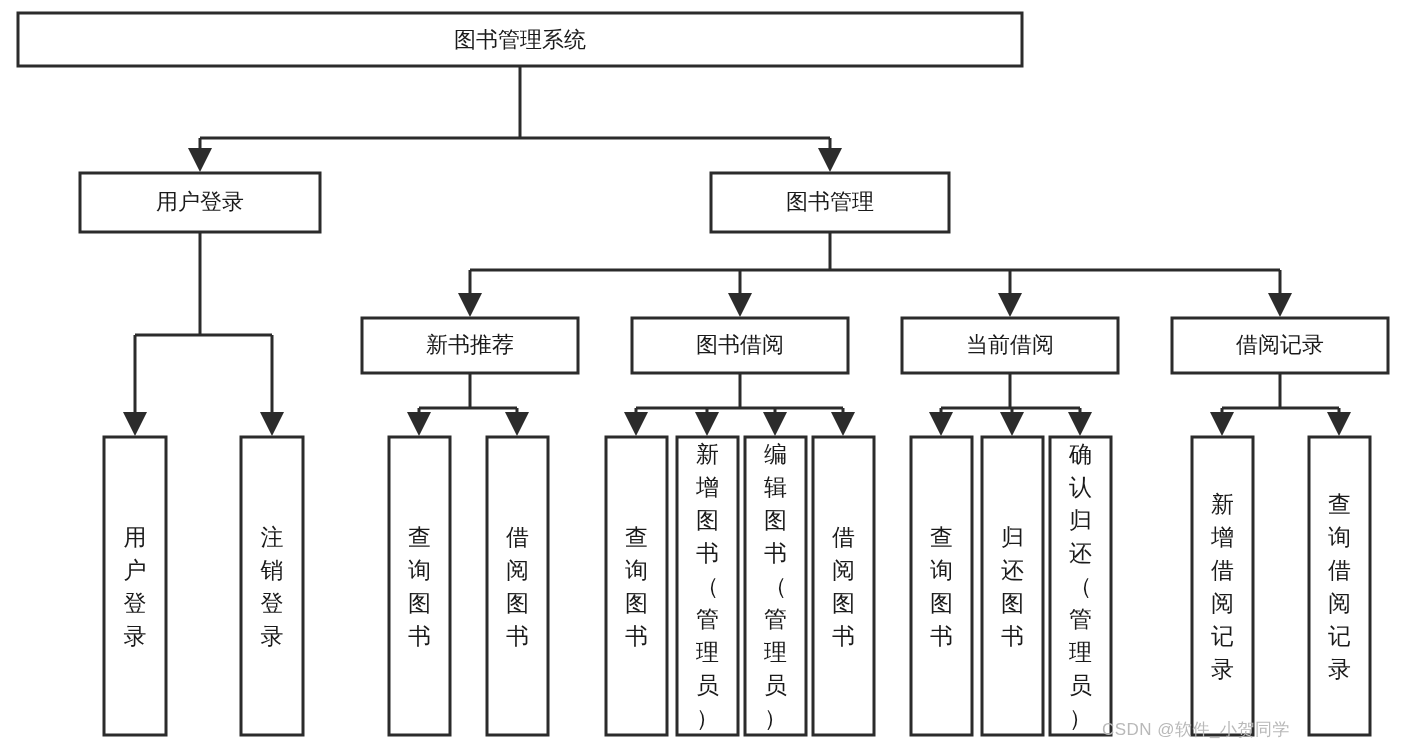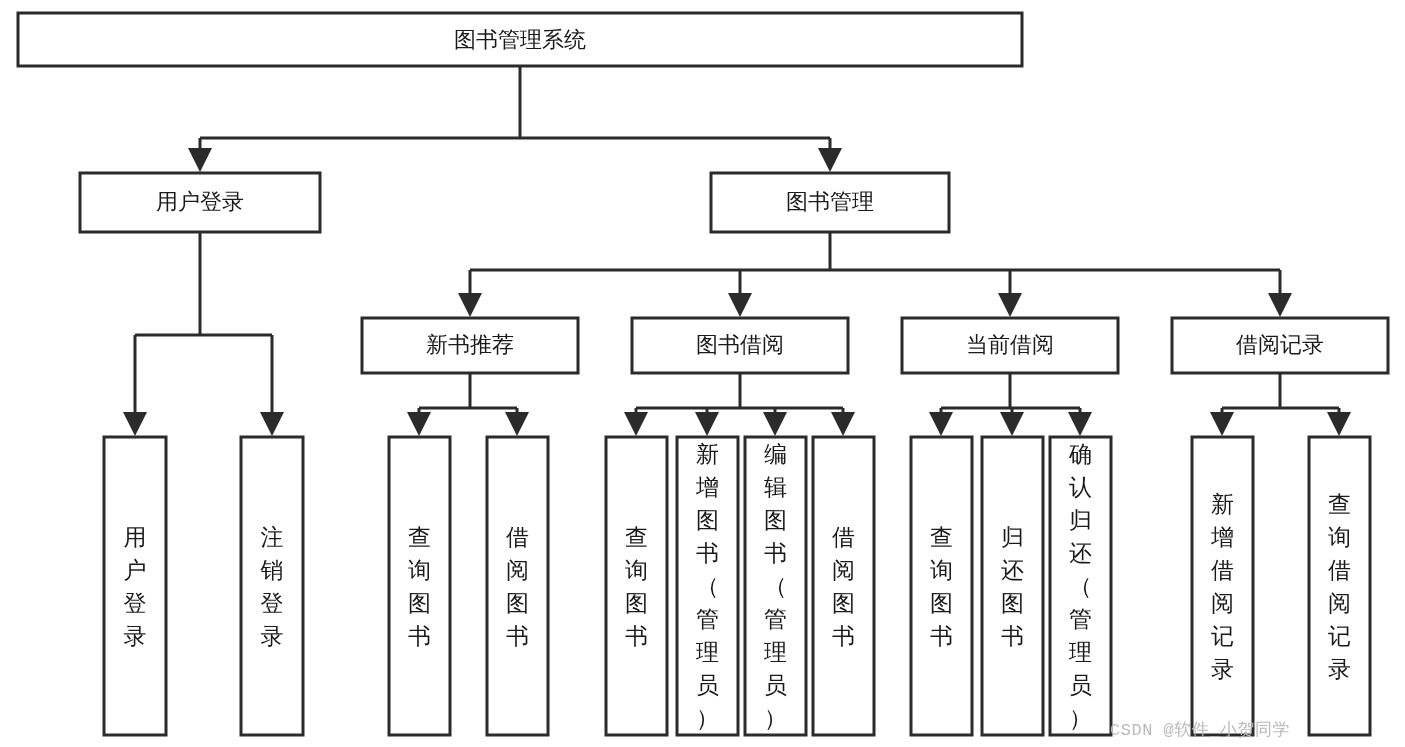--- a/index.html
+++ b/index.html
@@ -49,21 +49,21 @@
   .node-label-v {
     font-family: "Liberation Sans", "DejaVu Sans", sans-serif;
     font-size: 23px;
     fill: #1a1a1a;
     text-anchor: middle;
   }
   .watermark {
     position: absolute;
     right: 10px;
     bottom: 6px;
-    font-family: Liberation Mono, monospace;
+    font-family: Liberation Sans, sans-serif;
     font-size: 17px;
     color: #b9b9b9;
     white-space: nowrap;
     letter-spacing: 0.5px;
   }
 </style>
 </head>
 <body>
 
 <div id="diagram-root">

